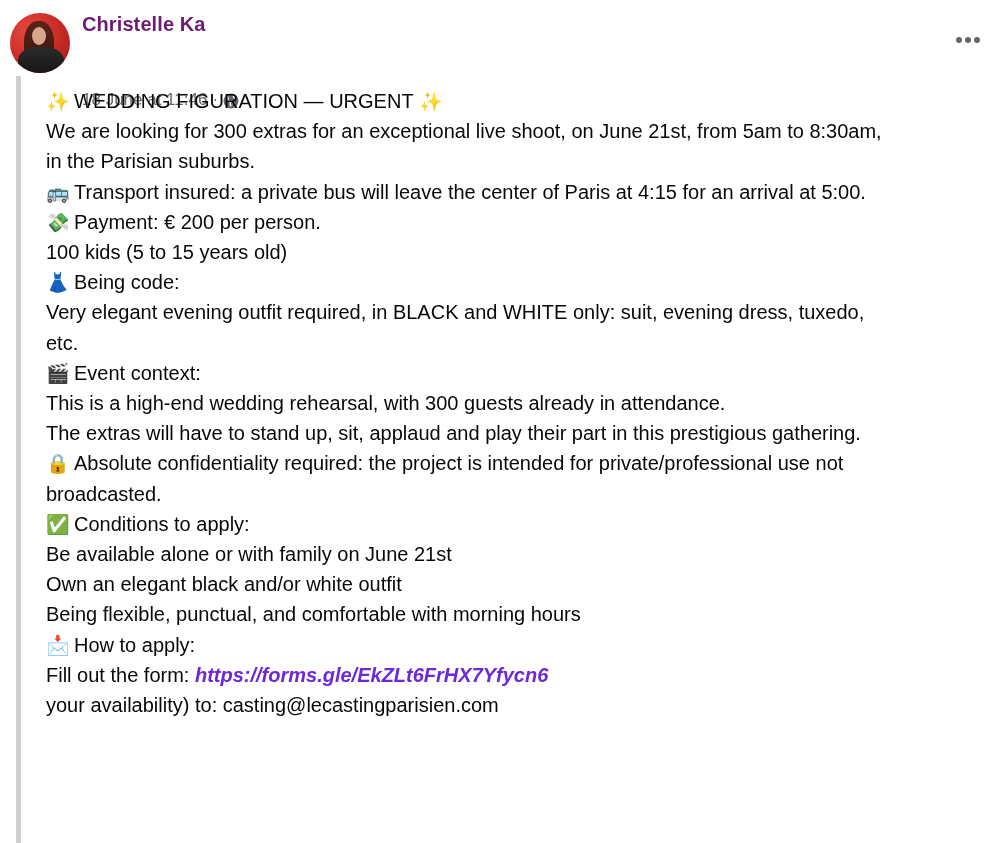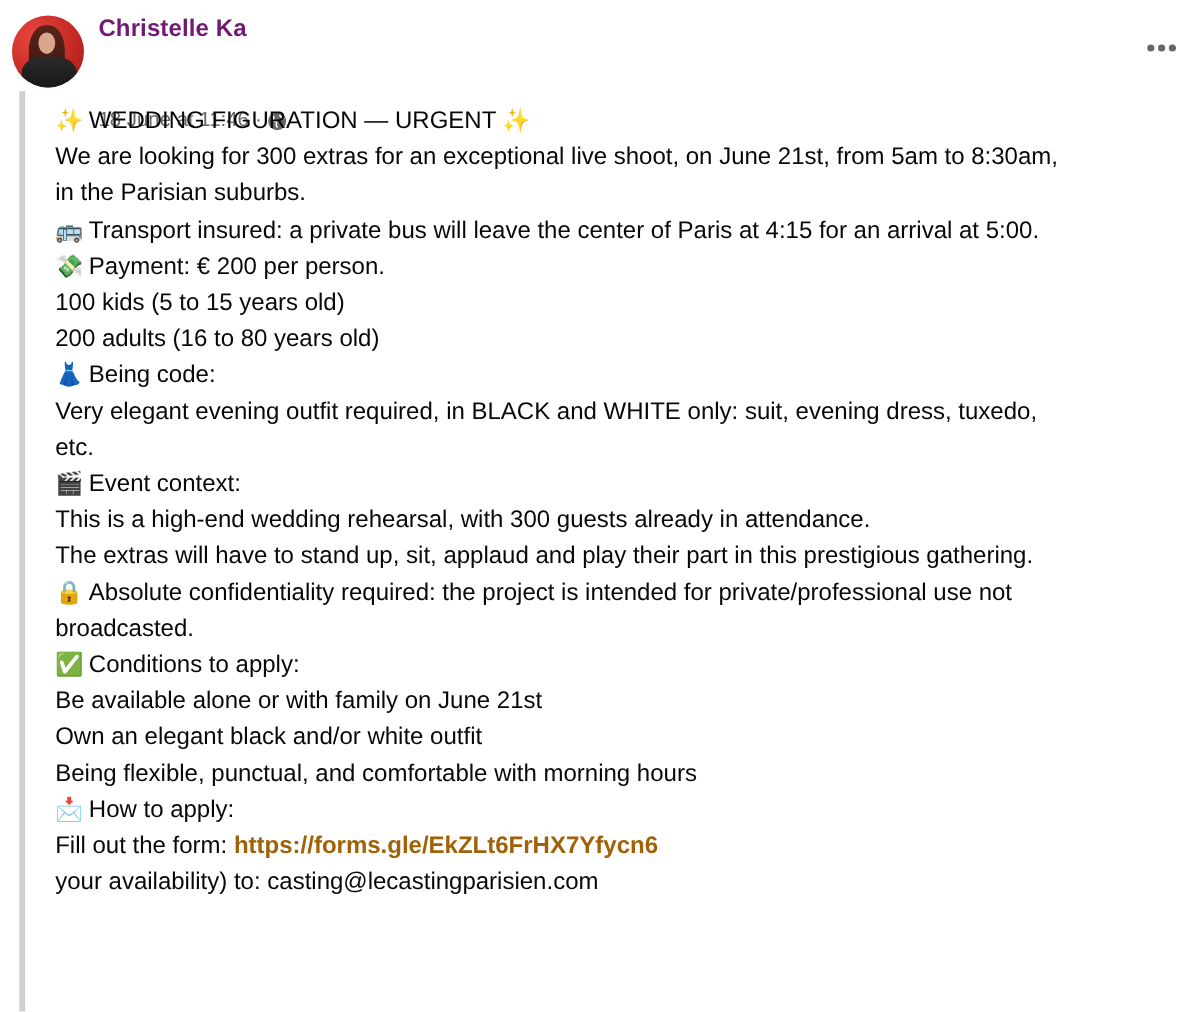--- a/index.html
+++ b/index.html
@@ -119,24 +119,25 @@
     .emoji {
       display: inline-block;
       width: 24px;
       text-align: center;
       margin-right: 4px;
       font-size: 19px;
       font-family: "DejaVu Sans", sans-serif;
     }
     .emoji.sparkle { color: #f5c518; }
     .link {
-      color: #a16207;
+      color: #6d28d9;
       font-weight: bold;
       text-decoration: none;
       cursor: pointer;
+      font-style: italic;
     }
   </style>
 </head>
 <body>
 
 <div class="post-header">
   <div class="avatar">
     <div class="hair"></div>
     <div class="face"></div>
     <div class="jacket"></div>
@@ -162,21 +163,20 @@
 
 <div class="post-body">
   <span class="line"><span class="emoji sparkle">✨</span><span>WEDDING FIGURATION — URGENT</span> <span class="emoji sparkle">✨</span></span>
   <span class="line">We are looking for 300 extras for an exceptional live shoot, on June 21st, from 5am to 8:30am,</span>
   <span class="line">in the Parisian suburbs.</span>
 
   <span class="line"><span class="emoji">🚌</span><span>Transport insured: a private bus will leave the center of Paris at 4:15 for an arrival at 5:00.</span></span>
   <span class="line"><span class="emoji">💸</span><span>Payment: € 200 per person.</span></span>
 
   <span class="line">100 kids (5 to 15 years old)</span>
-  <span class="line">200 adults (16 to 80 years old)</span>
 
   <span class="line"><span class="emoji">👗</span><span>Being code:</span></span>
   <span class="line">Very elegant evening outfit required, in BLACK and WHITE only: suit, evening dress, tuxedo,</span>
   <span class="line">etc.</span>
 
   <span class="line"><span class="emoji">🎬</span><span>Event context:</span></span>
   <span class="line">This is a high-end wedding rehearsal, with 300 guests already in attendance.</span>
   <span class="line">The extras will have to stand up, sit, applaud and play their part in this prestigious gathering.</span>
 
   <span class="line"><span class="emoji">🔒</span><span>Absolute confidentiality required: the project is intended for private/professional use not</span></span>

